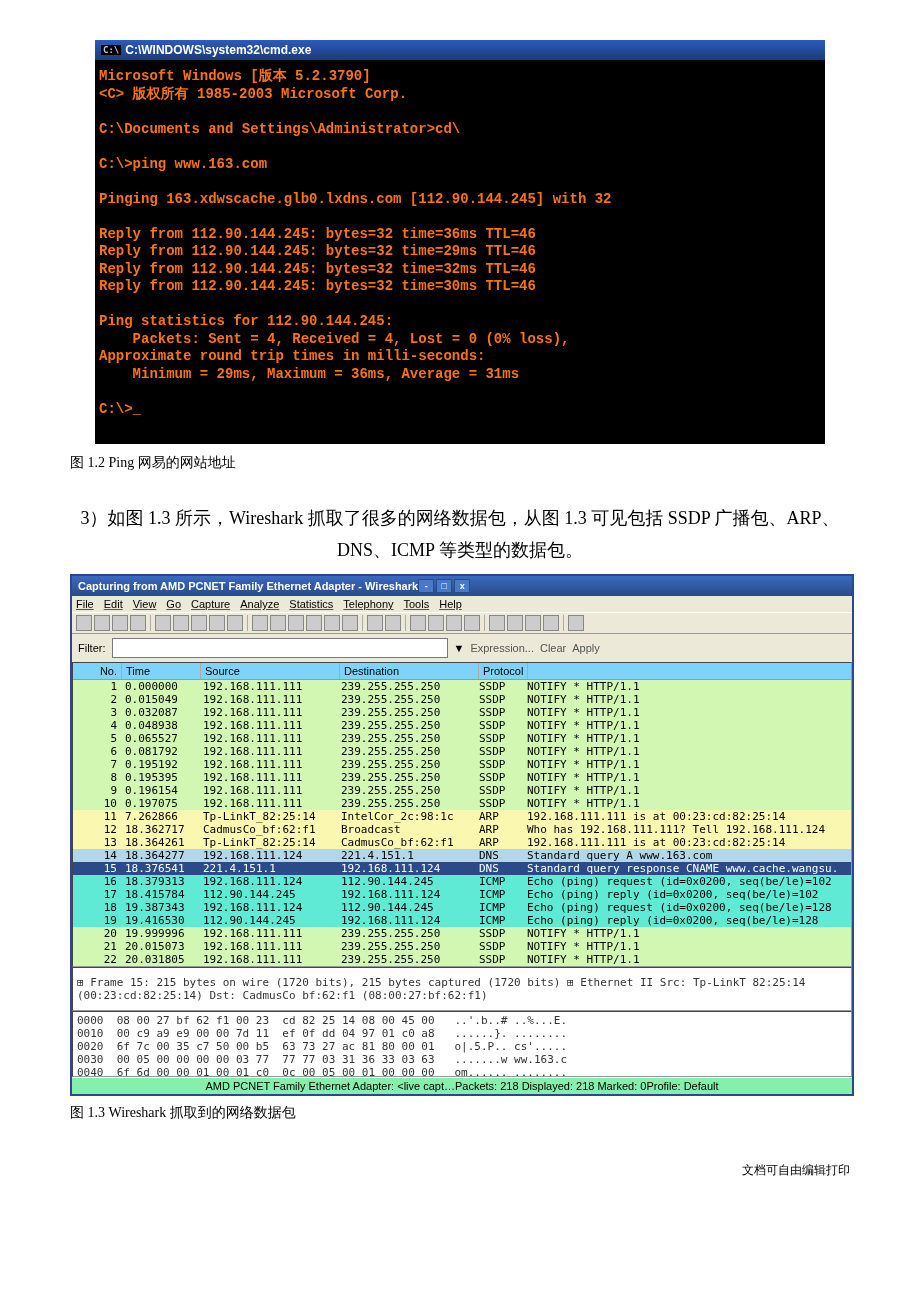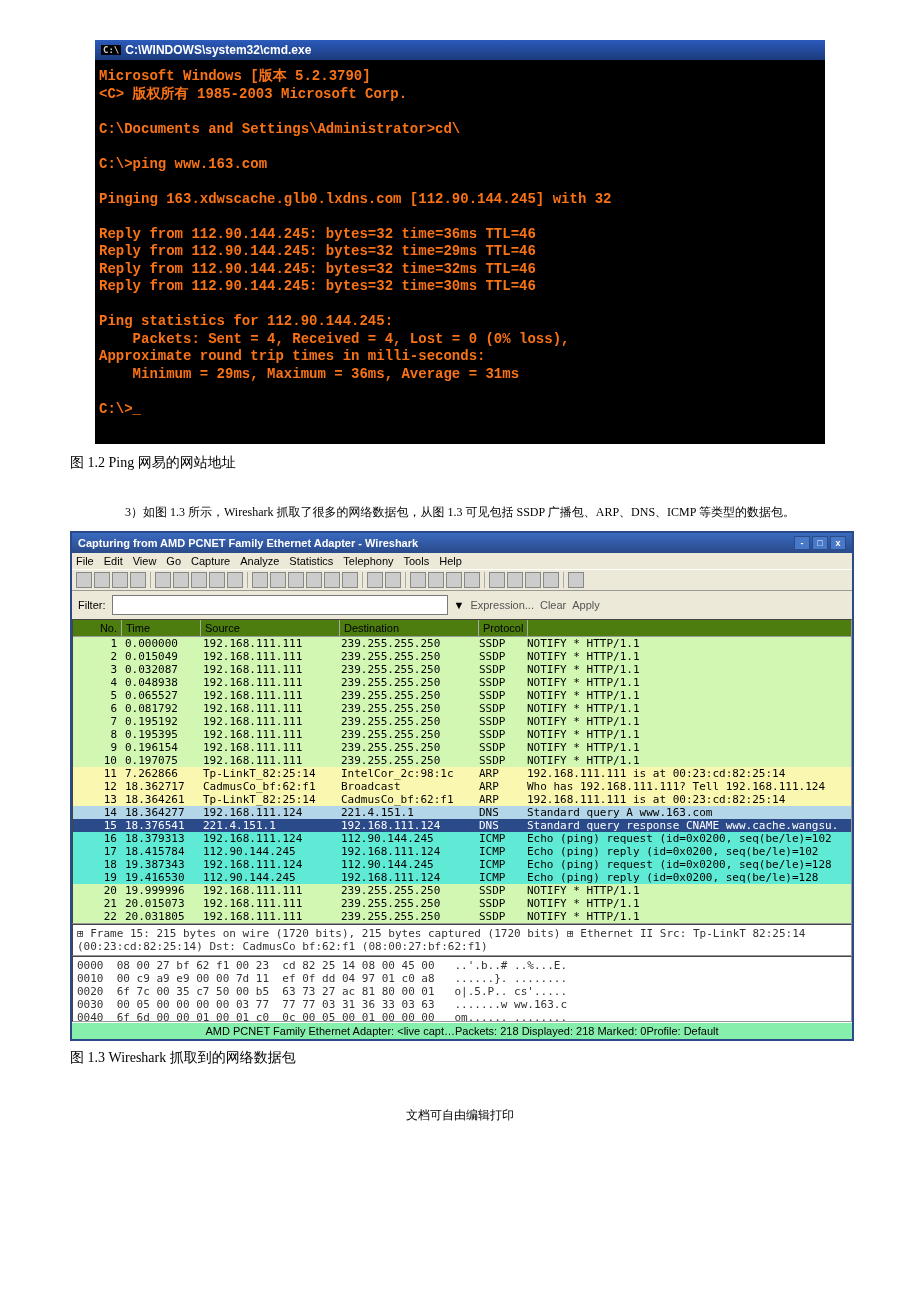--- a/index.html
+++ b/index.html
@@ -2,54 +2,54 @@
 <html><head>
 <meta charset="utf-8">
 <style>
 body{margin:0;background:#fff;font-family:SimSun,serif;width:920px}
 .page{padding:40px 70px}
 .cmd-window{background:#000;margin:0 auto 10px;width:730px}
 .cmd-title{background:linear-gradient(#2c5bbd,#1a3a7a);color:#fff;font:bold 12px sans-serif;padding:3px 6px;display:flex;align-items:center;gap:4px}
 .cmd-icon{background:#000;color:#ccc;font:bold 9px monospace;padding:0 2px}
 .cmd-body{padding:8px 4px;font:bold 14px 'Courier New',monospace;color:#f97316;line-height:1.25;white-space:pre}
 .caption{font-size:14px;margin:8px 0 30px}
-.para{font-size:12px;margin:10px 0 8px;line-height:1.8;text-align:center}
+.para{font-size:18px;margin:10px 0 8px;line-height:1.8;text-align:center}
 .ws{border:2px solid #2a4a8a;margin:0 auto;width:780px;font-family:'DejaVu Sans Mono',Consolas,monospace;font-size:11px;background:#ece9d8}
-.ws-title{background:linear-gradient(#3a6abf,#2a4a8a);color:#fff;font:bold 11px sans-serif;padding:3px 6px;display:flex;justify-content:space-between;align-items:center}
+.ws-title{background:linear-gradient(#3a6abf,#2a4a8a);color:#fff;font:bold 11px sans-serif;padding:3px 6px;display:flex;align-items:center}
 .ws-ctrl{display:flex;gap:2px}
 .ws-ctrl span{background:#4878c8;border:1px solid #2a4a8a;width:14px;height:12px;color:#fff;font:bold 9px sans-serif;text-align:center;line-height:12px}
 .menubar{background:#ece9d8;padding:2px 4px;font:11px sans-serif;display:flex;gap:10px}
-.menubar span{text-decoration-color:#555}
+.menubar span{text-decoration:underline;text-decoration-color:#555}
 .toolbar{background:#ece9d8;border-top:1px solid #fff;border-bottom:1px solid #999;padding:2px 4px;display:flex;gap:2px;align-items:center}
 .toolbar .ico{width:14px;height:14px;background:#ccc;border:1px solid #888}
 .toolbar .sep{width:1px;height:16px;background:#aaa;margin:0 2px}
 .filterbar{background:#ece9d8;padding:4px 6px;display:flex;gap:6px;align-items:center;font:11px sans-serif}
 .filterbar input{flex:0 0 330px;border:1px solid #7a7a7a;height:16px;background:#fff}
 .filterbar .lbl{color:#000}
 .filterbar .btn{color:#555}
 .pkt-table{background:#fff;border:1px inset #999}
-.pkt-head{display:flex;background:#4d7c0f;border-bottom:1px solid #999;font:11px sans-serif}
+.pkt-head{display:flex;background:#7dd3fc;border-bottom:1px solid #999;font:11px sans-serif}
 .pkt-head div{padding:2px 4px;border-right:1px solid #aaa}
 .c-no{width:40px;text-align:right}
 .c-time{width:70px}
 .c-src{width:130px}
 .c-dst{width:130px}
 .c-proto{width:40px}
 .c-info{flex:1}
 .pkt-row{display:flex;font:11px 'DejaVu Sans Mono',monospace}
 .pkt-row div{padding:0 4px;overflow:hidden;white-space:nowrap}
 .green{background:#d2f7b2}
 .yellow{background:#faf8b0}
 .blue{background:#b3d7e8}
 .pink{background:#5eead4}
 .sel{background:#2a4a8a;color:#fff}
-.details{background:#fff;border:1px inset #999;padding:2px 4px;font:11px monospace;color:#333;height:26px;overflow:hidden}
+.details{background:#fff;border:1px inset #999;padding:8px 4px;font:11px monospace;color:#333;height:26px;overflow:hidden}
 .hexdump{background:#fff;border:1px inset #999;padding:2px 4px;font:11px 'DejaVu Sans Mono',monospace;color:#333;height:60px;overflow:hidden;white-space:pre}
 .statusbar{background:#86efac;border-top:1px solid #fff;padding:2px 4px;font:11px sans-serif;display:flex;justify-content:center}
-.footer{text-align:center;font:12px SimSun;margin-top:40px}
+.footer{text-align:right;font:12px SimSun;margin-top:40px}
 </style>
 </head>
 <body>
 
 <div class="page">
 
 <div class="cmd-window">
   <div class="cmd-title">
     <span class="cmd-icon">C:\</span>
     <span>C:\WINDOWS\system32\cmd.exe</span>

